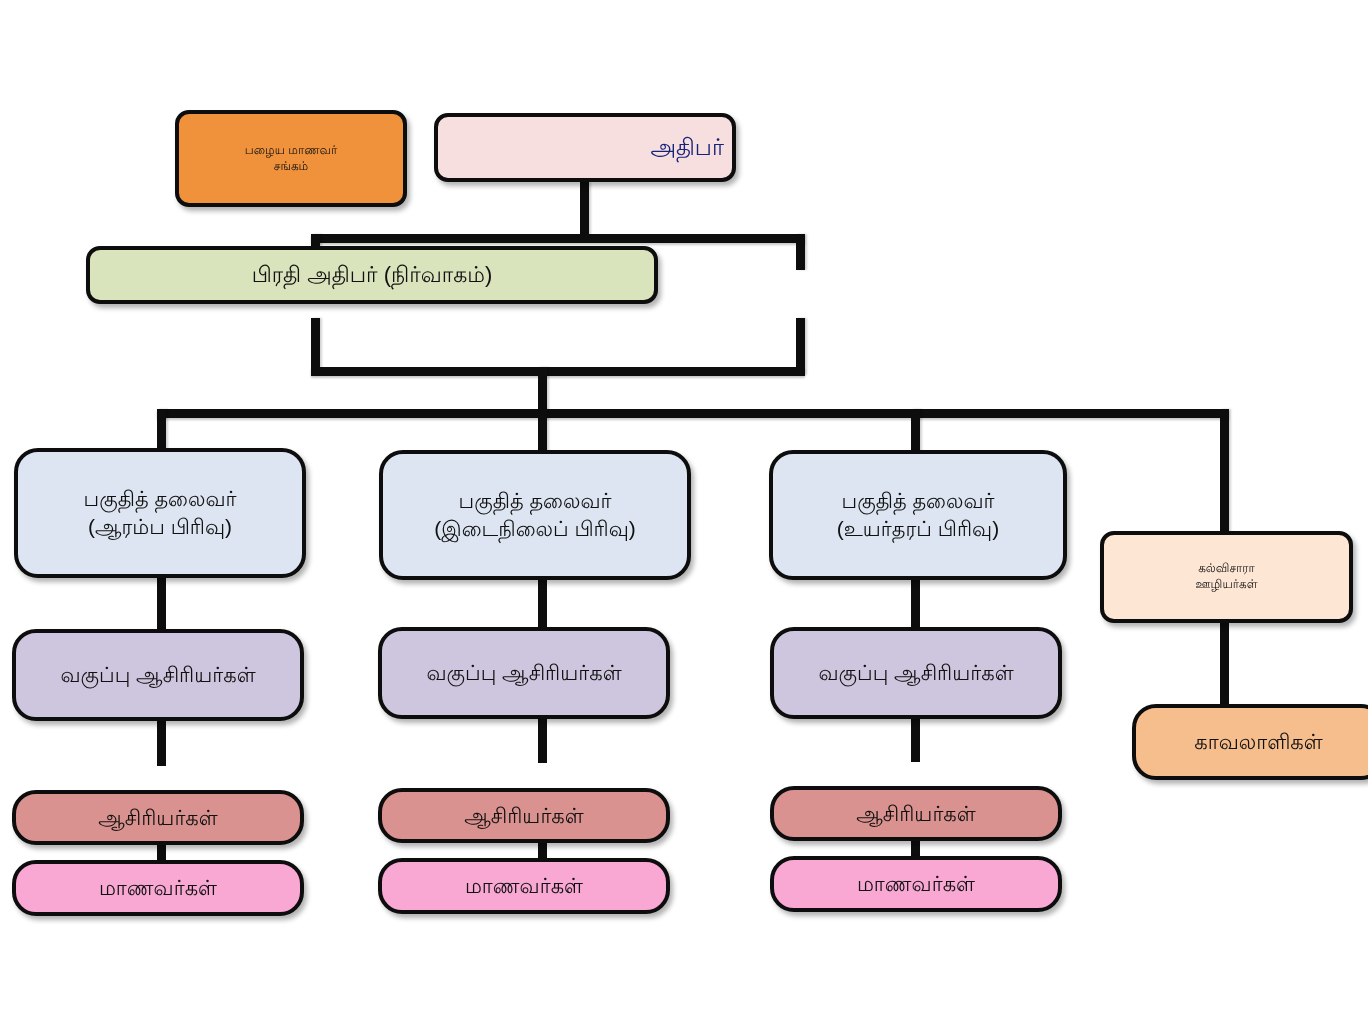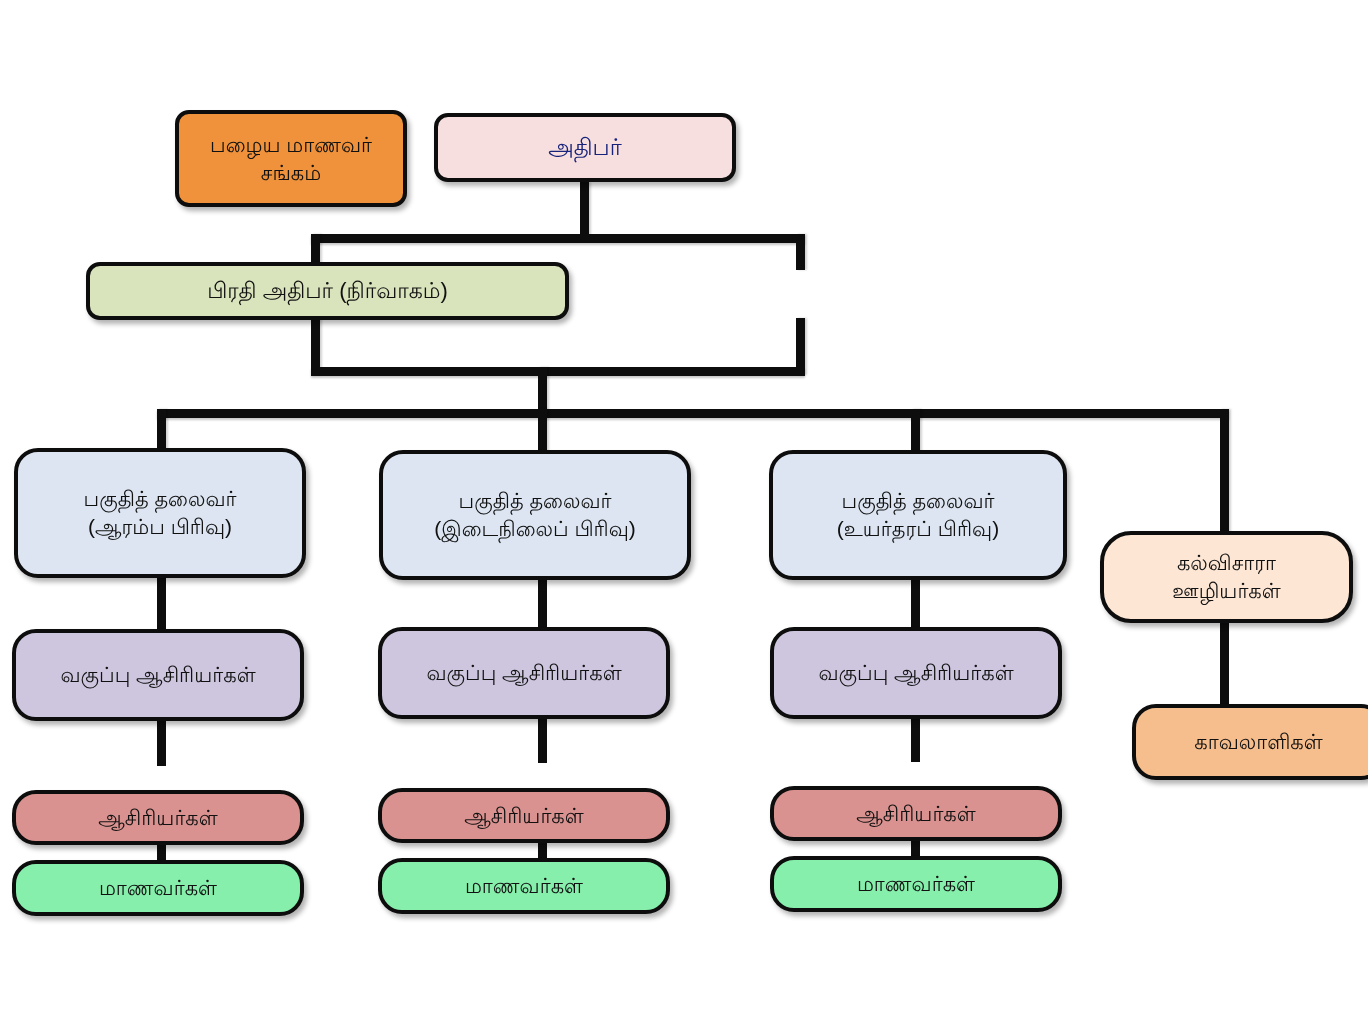--- a/index.html
+++ b/index.html
@@ -49,27 +49,27 @@
     white-space: pre-line;
   }
 
   
   .fill-orange   { background: #F0923B; }
   .fill-pink     { background: #F7DFDF; }
   .fill-green    { background: #D9E3BC; }
   .fill-blue     { background: #DCE5F1; }
   .fill-purple   { background: #CEC6DF; }
   .fill-rose     { background: #D9928F; margin-top: 28px; }
-  .fill-cyan     { background: #86efac; }
-  .fill-peach    { background: #FDE6D4; border-radius: 31px; }
+  .fill-cyan     { background: #f9a8d4; }
+  .fill-peach    { background: #FDE6D4; }
   .fill-apricot  { background: #F7BE8D; }
 
   .text-navy { color: #17237A; }
 
-  .fs-20 { font-size: 21px; }
+  .fs-20 { font-size: 12px; }
   .fs-21 { font-size: 21px; border-radius: 24px; }
   .fs-22 { font-size: 22px; }
   .fs-23 { font-size: 23px; }
 </style>
 </head>
 <body>
 
 <div id="canvas">
 
   <div class="line shadow-v" style="left:580px; top:182px; width:9px; height:56px;"></div>
@@ -107,26 +107,26 @@
   <div class="line" style="left:911px; top:718px; width:9px; height:44px;"></div>
   <div class="line" style="left:911px; top:808px; width:9px; height:52px;"></div>
 
   <div class="line" style="left:1220px; top:620px; width:9px; height:88px;"></div>
 
   <div class="node fill-orange fs-20" style="left:175px; top:110px; width:232px; height:97px;">
     <span class="label">பழைய  மாணவர்
 சங்கம்</span>
   </div>
 
-  <div class="node fill-pink fs-23" style="left:434px; top:113px; width:302px; height:69px;">
+  <div class="node fill-pink fs-23" style="left:434px; top:113px; width:302px; height:69px;text-align:right;">
     <span class="label text-navy">அதிபர்</span>
   </div>
 
 
-  <div class="node fill-green fs-22" style="left:86px; top:262px; width:483px; height:58px;">
+  <div class="node fill-green fs-22" style="left:86px; top:246px; width:572px; height:58px;">
     <span class="label">பிரதி  அதிபர்  (நிர்வாகம்)</span>
   </div>
 
 
   <div class="node fill-blue fs-21" style="left:14px; top:448px; width:292px; height:130px;">
     <span class="label">பகுதித்  தலைவர்
 (ஆரம்ப  பிரிவு)</span>
   </div>
 
   <div class="node fill-blue fs-21" style="left:379px; top:450px; width:312px; height:130px;">

